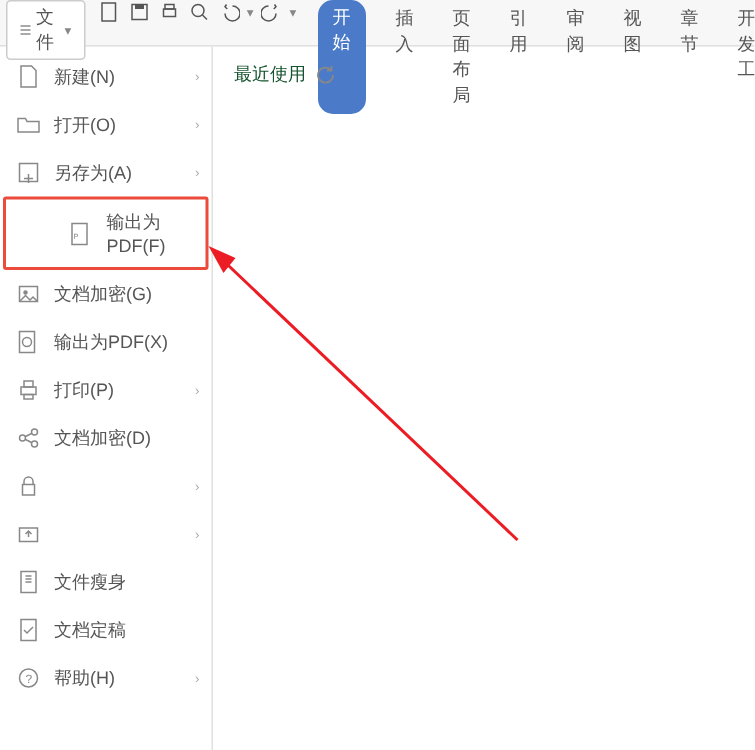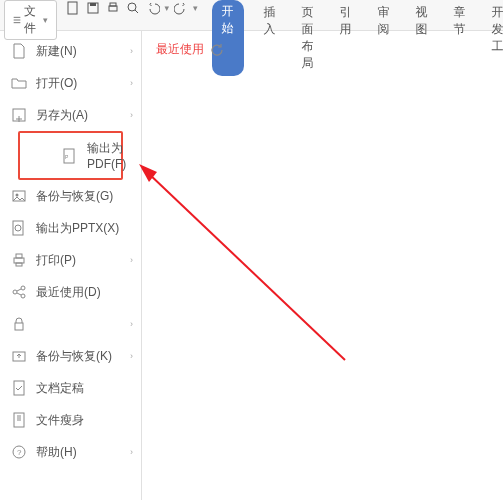--- a/index.html
+++ b/index.html
@@ -11,23 +11,23 @@
     .qat { display: flex; gap: 4px; margin-left: 8px; align-items: center; }
     .qat-ico { width: 16px; height: 16px; display: flex; align-items: center; justify-content: center; color: #555; cursor: pointer; }
     .tabs { display: flex; gap: 14px; margin-left: 14px; font-size: 12px; }
     .tab { cursor: pointer; color: #555; padding: 4px 6px; }
     .tab.active { background: #4a7ac8; color: #fff; border-radius: 10px; padding: 3px 10px; }
     .main { display: flex; height: calc(100% - 28px); }
     .file-menu { width: 142px; border-right: 1px solid #e0e0e0; padding-top: 4px; position: relative; }
     .menu-item { display: flex; align-items: center; padding: 7px 10px; font-size: 12px; color: #555; cursor: pointer; position: relative; }
     .menu-item .mi-ico { width: 18px; height: 18px; margin-right: 8px; display: flex; align-items: center; justify-content: center; flex-shrink: 0; }
     .menu-item .mi-arrow { position: absolute; right: 8px; font-size: 9px; color: #aaa; }
-    .highlight { border: 2px solid #ec4a3a; border-radius: 2px; margin: 0 18px; padding-left: 41px; }
+    .highlight { border: 2px solid #ec4a3a; border-radius: 2px; margin: 0 2px; padding-left: 41px; }
     .content { flex: 1; padding: 10px 14px; }
-    .recent { display: flex; align-items: center; gap: 6px; font-size: 12px; color: #ef4444; }
+    .recent { display: flex; align-items: center; gap: 6px; font-size: 12px; color: #14532d; }
     .annot { position: absolute; pointer-events: none; }
   </style>
 </head>
 <body>
 
 <div class="ribbon-bar">
   <div class="file-btn">
     <svg class="hamburger" viewBox="0 0 12 12">
         <path d="M1 2h10M1 6h10M1 10h10" stroke="#555" stroke-width="1.2"></path>
       </svg>
@@ -125,30 +125,30 @@
       <span>输出为PDF(F)</span>
     </div>
     <div class="menu-item">
       <span class="mi-ico">
           <svg width="16" height="16" viewBox="0 0 16 16">
             <rect x="2" y="3" width="12" height="10" fill="none" stroke="#888"></rect>
             <circle cx="6" cy="7" r="1.5" fill="#888"></circle>
             <path d="M2 13l4-4 3 3 2-2 3 3" fill="none" stroke="#888"></path>
           </svg>
         </span>
-      <span>备份与恢复(G)</span>
+      <span>文档加密(G)</span>
     </div>
     <div class="menu-item">
       <span class="mi-ico">
           <svg width="16" height="16" viewBox="0 0 16 16">
             <rect x="2" y="1" width="10" height="14" fill="none" stroke="#888"></rect>
             <circle cx="7" cy="8" r="3" fill="none" stroke="#888"></circle>
           </svg>
         </span>
-      <span>输出为PPTX(X)</span>
+      <span>输出为PDF(X)</span>
     </div>
     <div class="menu-item">
       <span class="mi-ico">
           <svg width="16" height="16" viewBox="0 0 16 16">
             <rect x="3" y="6" width="10" height="5" fill="none" stroke="#888"></rect>
             <rect x="5" y="2" width="6" height="4" fill="none" stroke="#888"></rect>
             <rect x="5" y="11" width="6" height="3" fill="none" stroke="#888"></rect>
           </svg>
         </span>
       <span>打印(P)</span>
@@ -156,58 +156,57 @@
     </div>
     <div class="menu-item">
       <span class="mi-ico">
           <svg width="16" height="16" viewBox="0 0 16 16">
             <circle cx="4" cy="8" r="2" fill="none" stroke="#888"></circle>
             <circle cx="12" cy="4" r="2" fill="none" stroke="#888"></circle>
             <circle cx="12" cy="12" r="2" fill="none" stroke="#888"></circle>
             <path d="M6 7l4-2M6 9l4 2" stroke="#888"></path>
           </svg>
         </span>
-      <span>最近使用(D)</span>
+      <span>文档加密(D)</span>
     </div>
     <div class="menu-item">
       <span class="mi-ico">
           <svg width="16" height="16" viewBox="0 0 16 16">
             <rect x="4" y="7" width="8" height="7" fill="none" stroke="#888"></rect>
             <path d="M5 7V5a3 3 0 0 1 6 0v2" fill="none" stroke="#888"></path>
           </svg>
         </span>
       <span class="mi-arrow">›</span>
     </div>
     <div class="menu-item">
       <span class="mi-ico">
           <svg width="16" height="16" viewBox="0 0 16 16">
             <rect x="2" y="4" width="12" height="9" fill="none" stroke="#888"></rect>
             <path d="M8 6v4M6 8l2-2 2 2" fill="none" stroke="#888"></path>
           </svg>
         </span>
-      <span>备份与恢复(K)</span>
-      <span class="mi-arrow">›</span>
+      <span class="mi-arrow">›</span>
+    </div>
+    <div class="menu-item">
+      <span class="mi-ico">
+          <svg width="16" height="16" viewBox="0 0 16 16">
+            <rect x="3" y="1" width="10" height="14" fill="none" stroke="#888"></rect>
+            <path d="M6 4h4M6 6h4M6 8h4" stroke="#888"></path>
+          </svg>
+        </span>
+      <span>文件瘦身</span>
     </div>
     <div class="menu-item">
       <span class="mi-ico">
           <svg width="16" height="16" viewBox="0 0 16 16">
             <rect x="3" y="1" width="10" height="14" fill="none" stroke="#888"></rect>
             <path d="M5 8l2 2 4-4" fill="none" stroke="#888"></path>
           </svg>
         </span>
       <span>文档定稿</span>
-    </div>
-    <div class="menu-item">
-      <span class="mi-ico">
-          <svg width="16" height="16" viewBox="0 0 16 16">
-            <rect x="3" y="1" width="10" height="14" fill="none" stroke="#888"></rect>
-            <path d="M6 4h4M6 6h4M6 8h4" stroke="#888"></path>
-          </svg>
-        </span>
-      <span>文件瘦身</span>
     </div>
     <div class="menu-item">
       <span class="mi-ico">
           <svg width="16" height="16" viewBox="0 0 16 16">
             <circle cx="8" cy="8" r="6" fill="none" stroke="#888"></circle>
             <text x="6" y="11" font-size="8" fill="#888">?</text>
           </svg>
         </span>
       <span>帮助(H)</span>
       <span class="mi-arrow">›</span>

